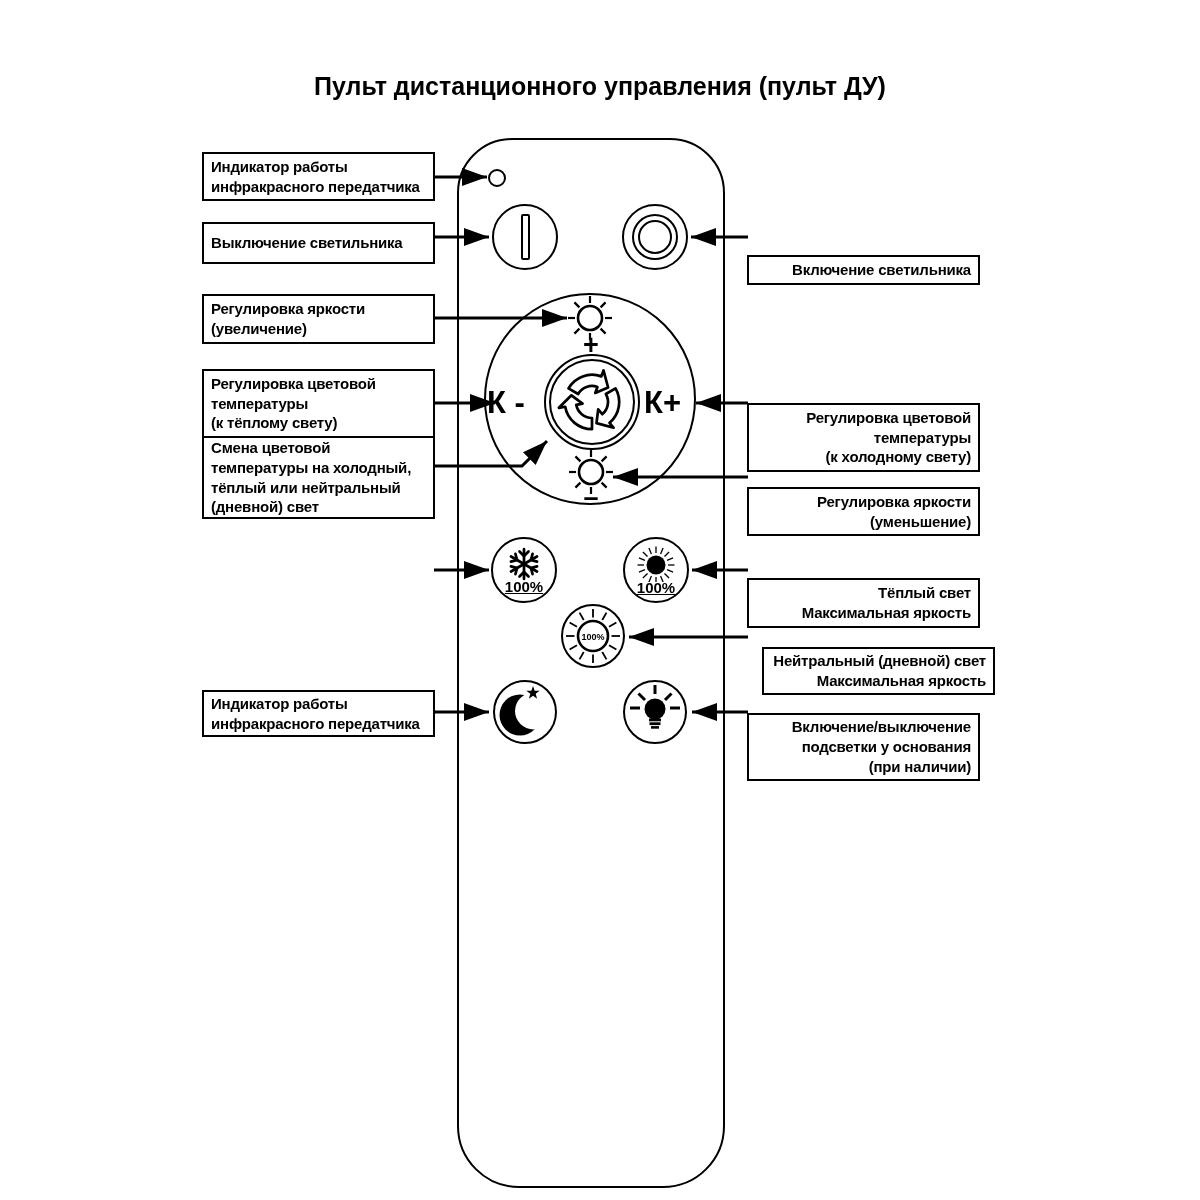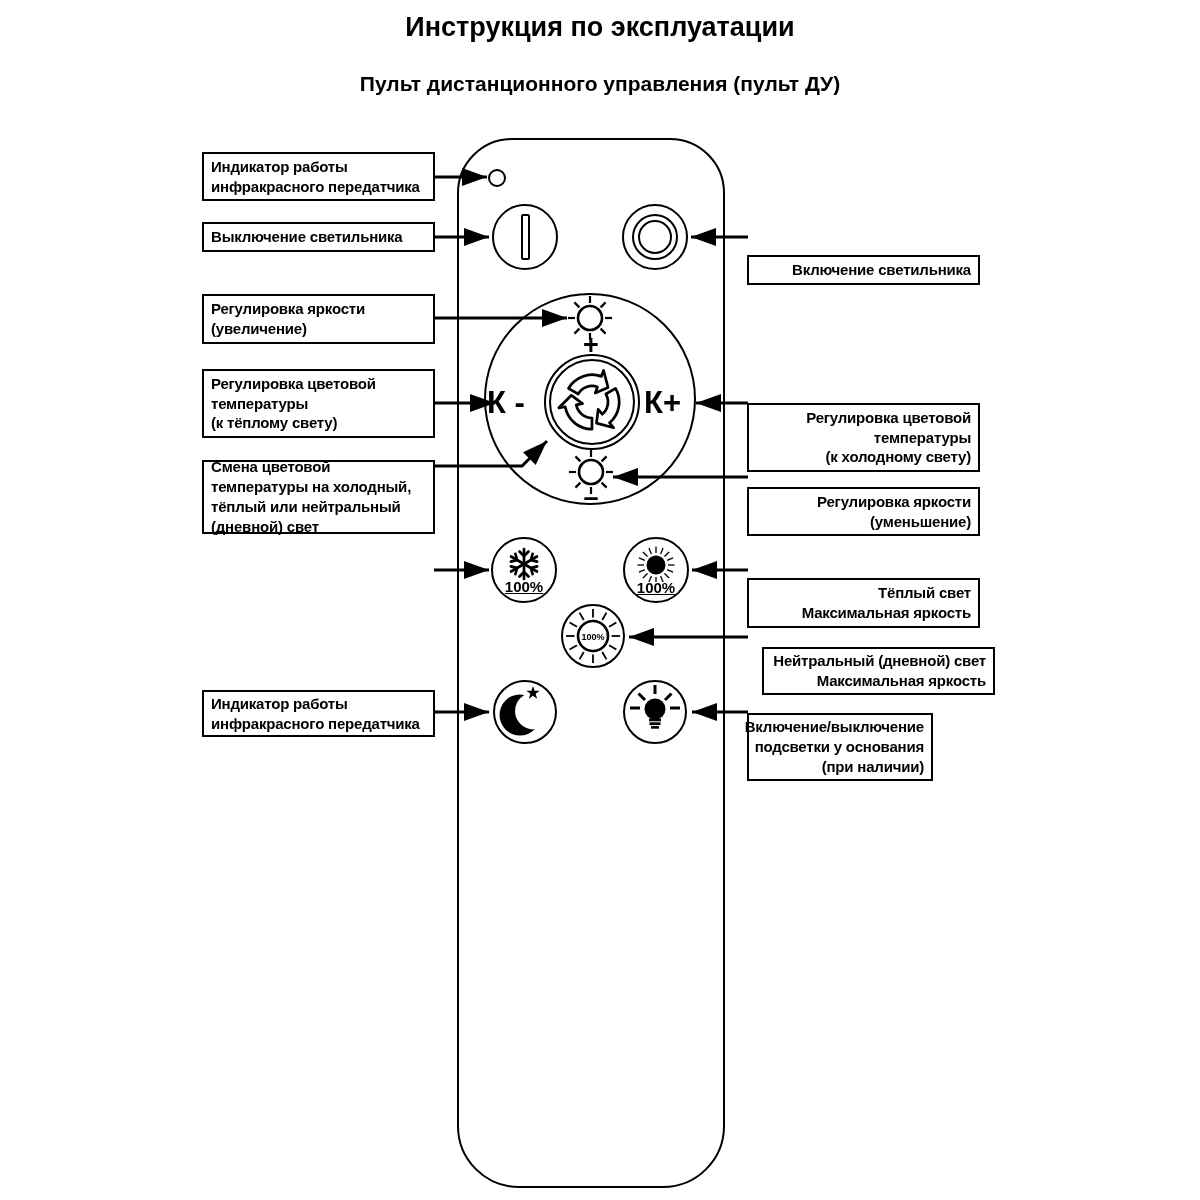--- a/index.html
+++ b/index.html
@@ -3,40 +3,40 @@
 <meta charset="utf-8">
 <style>
   html,body{margin:0;padding:0;background:#fff;}
   #canvas{
     position:relative;width:1200px;height:1200px;background:#fff;overflow:hidden;
     font-family:"Liberation Sans",sans-serif;color:#000;
   }
   .title{position:absolute;top:12px;left:0;width:1200px;text-align:center;
     font-size:27px;font-weight:bold;}
   .subtitle{position:absolute;top:72px;left:0;width:1200px;text-align:center;
-    font-size:21px;font-weight:bold;}
+    font-size:25px;font-weight:bold;}
 
   
   .box{position:absolute;box-sizing:border-box;border:2.5px solid #000;background:#fff;
     font-size:15px;font-weight:bold;line-height:1.32;letter-spacing:-0.2px;
     display:flex;align-items:center;padding:2px 7px;white-space:pre;}
   .box.right{justify-content:flex-end;text-align:right;margin-top:33px;}
   .bx-l1{left:202px;top:152px;width:233px;height:49px}
-  .bx-l2{left:202px;top:222px;width:233px;height:30px}
+  .bx-l2{left:202px;top:222px;width:233px;height:42px}
   .bx-l3{left:202px;top:294px;width:233px;height:50px}
   .bx-l4{left:202px;top:369px;width:233px;height:69px}
-  .bx-l5{left:202px;top:460px;width:233px;height:74px}
+  .bx-l5{left:202px;top:436px;width:233px;height:83px}
   .bx-l6{left:202px;top:544px;width:233px;height:50px}
   .bx-l7{left:202px;top:690px;width:233px;height:47px}
   .bx-r1{left:747px;top:222px;width:233px;height:30px}
   .bx-r2{left:747px;top:370px;width:233px;height:69px}
   .bx-r3{left:747px;top:454px;width:233px;height:49px}
   .bx-r4{left:747px;top:545px;width:233px;height:50px}
   .bx-r5{left:762px;top:614px;width:233px;height:48px}
-  .bx-r6{left:747px;top:680px;width:186px;height:68px}
+  .bx-r6{left:747px;top:680px;width:233px;height:68px}
 
   
   .remote{position:absolute;left:457px;top:138px;width:268px;height:1050px;
     box-sizing:border-box;border:2.5px solid #000;border-radius:55px 55px 62px 62px;background:#fff;}
   .circle{position:absolute;box-sizing:border-box;border:2.5px solid #000;border-radius:50%;background:#fff;}
   .ir-led{left:488px;top:169px;width:18px;height:18px;}
   .dial{left:484px;top:293px;width:212px;height:212px;}
   .pwr-off{left:492px;top:204px;width:66px;height:66px;display:flex;align-items:center;justify-content:center;}
   .pwr-bar{width:9px;height:46px;box-sizing:border-box;border:2.5px solid #000;border-radius:2px;background:#fff;}
   .pwr-on{left:622px;top:204px;width:66px;height:66px;display:flex;align-items:center;justify-content:center;}
@@ -63,21 +63,20 @@
   .pct{font-size:15px;font-weight:bold;line-height:16px;margin-top:-2px;}
   .neutral-wrap{position:relative;width:60px;height:60px;}
 
   .arrows{position:absolute;left:0;top:0;pointer-events:none;}
 </style>
 </head>
 <body>
 
 <div id="canvas">
 
-  <div class="title">Инструкция по эксплуатации</div>
   <div class="subtitle">Пульт дистанционного управления (пульт ДУ)</div>
 
   <div class="box bx-l1">Индикатор работы
 инфракрасного передатчика</div>
   <div class="box bx-l2">Выключение светильника</div>
   <div class="box bx-l3">Регулировка яркости
 (увеличение)</div>
   <div class="box bx-l4">Регулировка цветовой
 температуры
 (к тёплому свету)</div>

